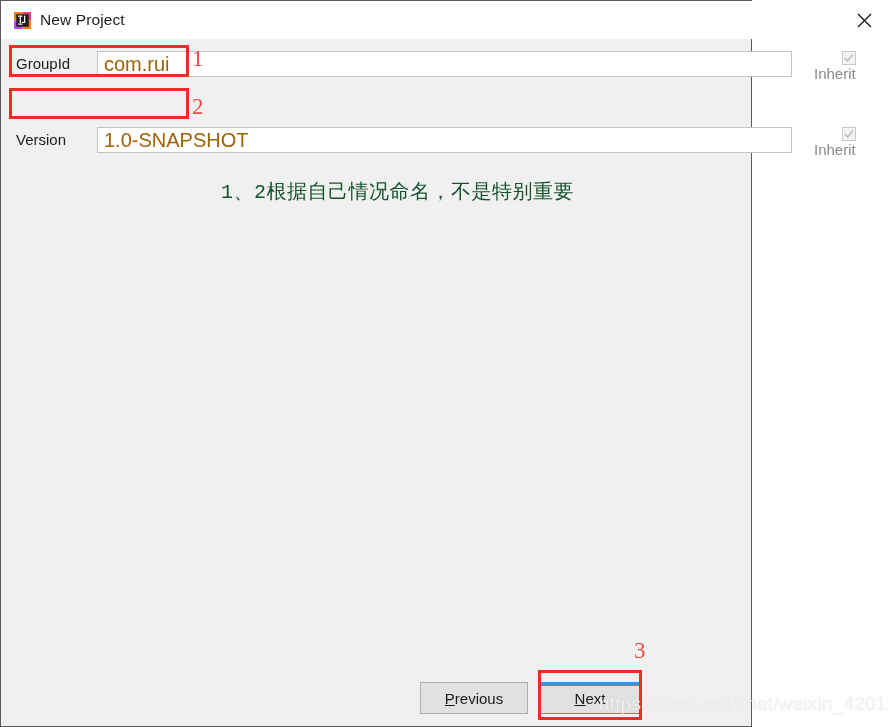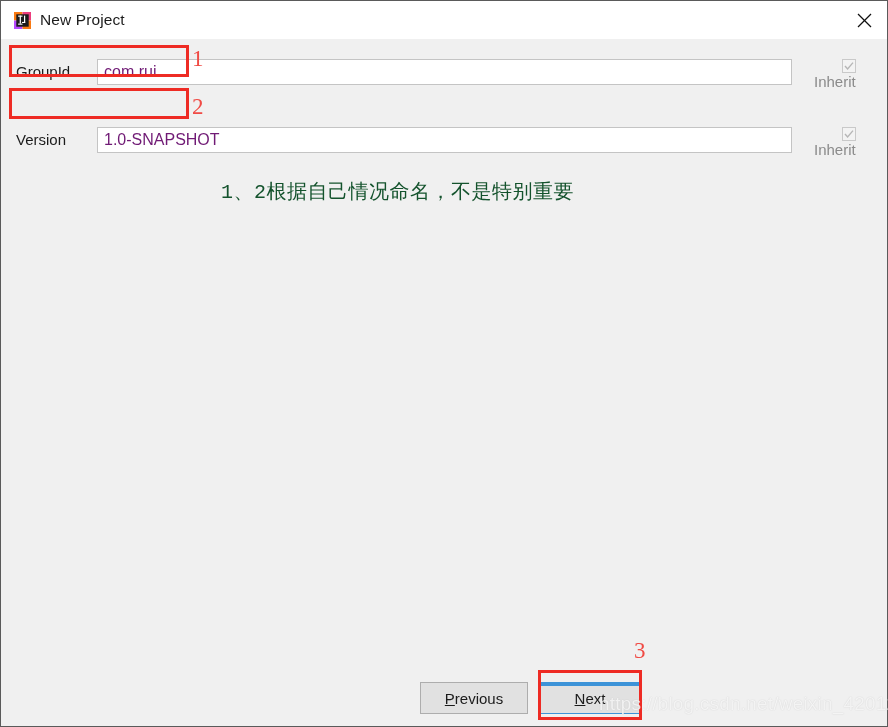--- a/index.html
+++ b/index.html
@@ -9,21 +9,21 @@
   body {
     width: 888px;
     height: 727px;
     font-family: "Liberation Sans", sans-serif;
     background: #ffffff;
     overflow: hidden;
   }
 
   .window {
     position: relative;
-    width: 888px;
+    width: 752px;
     height: 727px;
     box-sizing: border-box;
     background: #f0f0f0;
     border-left: 1px solid #5a5a5a;
     border-right: 1px solid #5a5a5a;
     border-bottom: 1px solid #5a5a5a;
     border-top: 1px solid #5a5a5a;
   }
 
   
@@ -70,43 +70,43 @@
   }
 
   .row {
     position: absolute;
     left: 0;
     width: 886px;
     height: 26px;
     display: flex;
     align-items: center;
   }
-  .row-group   { top: 20px; }
+  .row-group   { top: 12px; }
   .row-artifact{ top: 52px; }
   .row-version { top: 88px; }
 
   .field-label {
     position: absolute;
     left: 15px;
     font-size: 15px;
     color: #1b1b1b;
     line-height: 26px;
     white-space: nowrap;
   }
 
   .text-input {
     position: absolute;
     left: 96px;
     height: 26px;
     box-sizing: border-box;
     background: #ffffff;
     border: 1px solid #c4c4c4;
     font-family: "Liberation Sans", sans-serif;
-    font-size: 16px;
-    color: #701a75;
+    font-size: 20px;
+    color: #a16207;
     padding: 0 0 0 6px;
     line-height: 24px;
     outline: none;
   }
   .text-input.wide    { width: 695px; }
   .text-input.focused {
     border: 2px solid #4a9fe0;
     width: 695px;
   }
 

